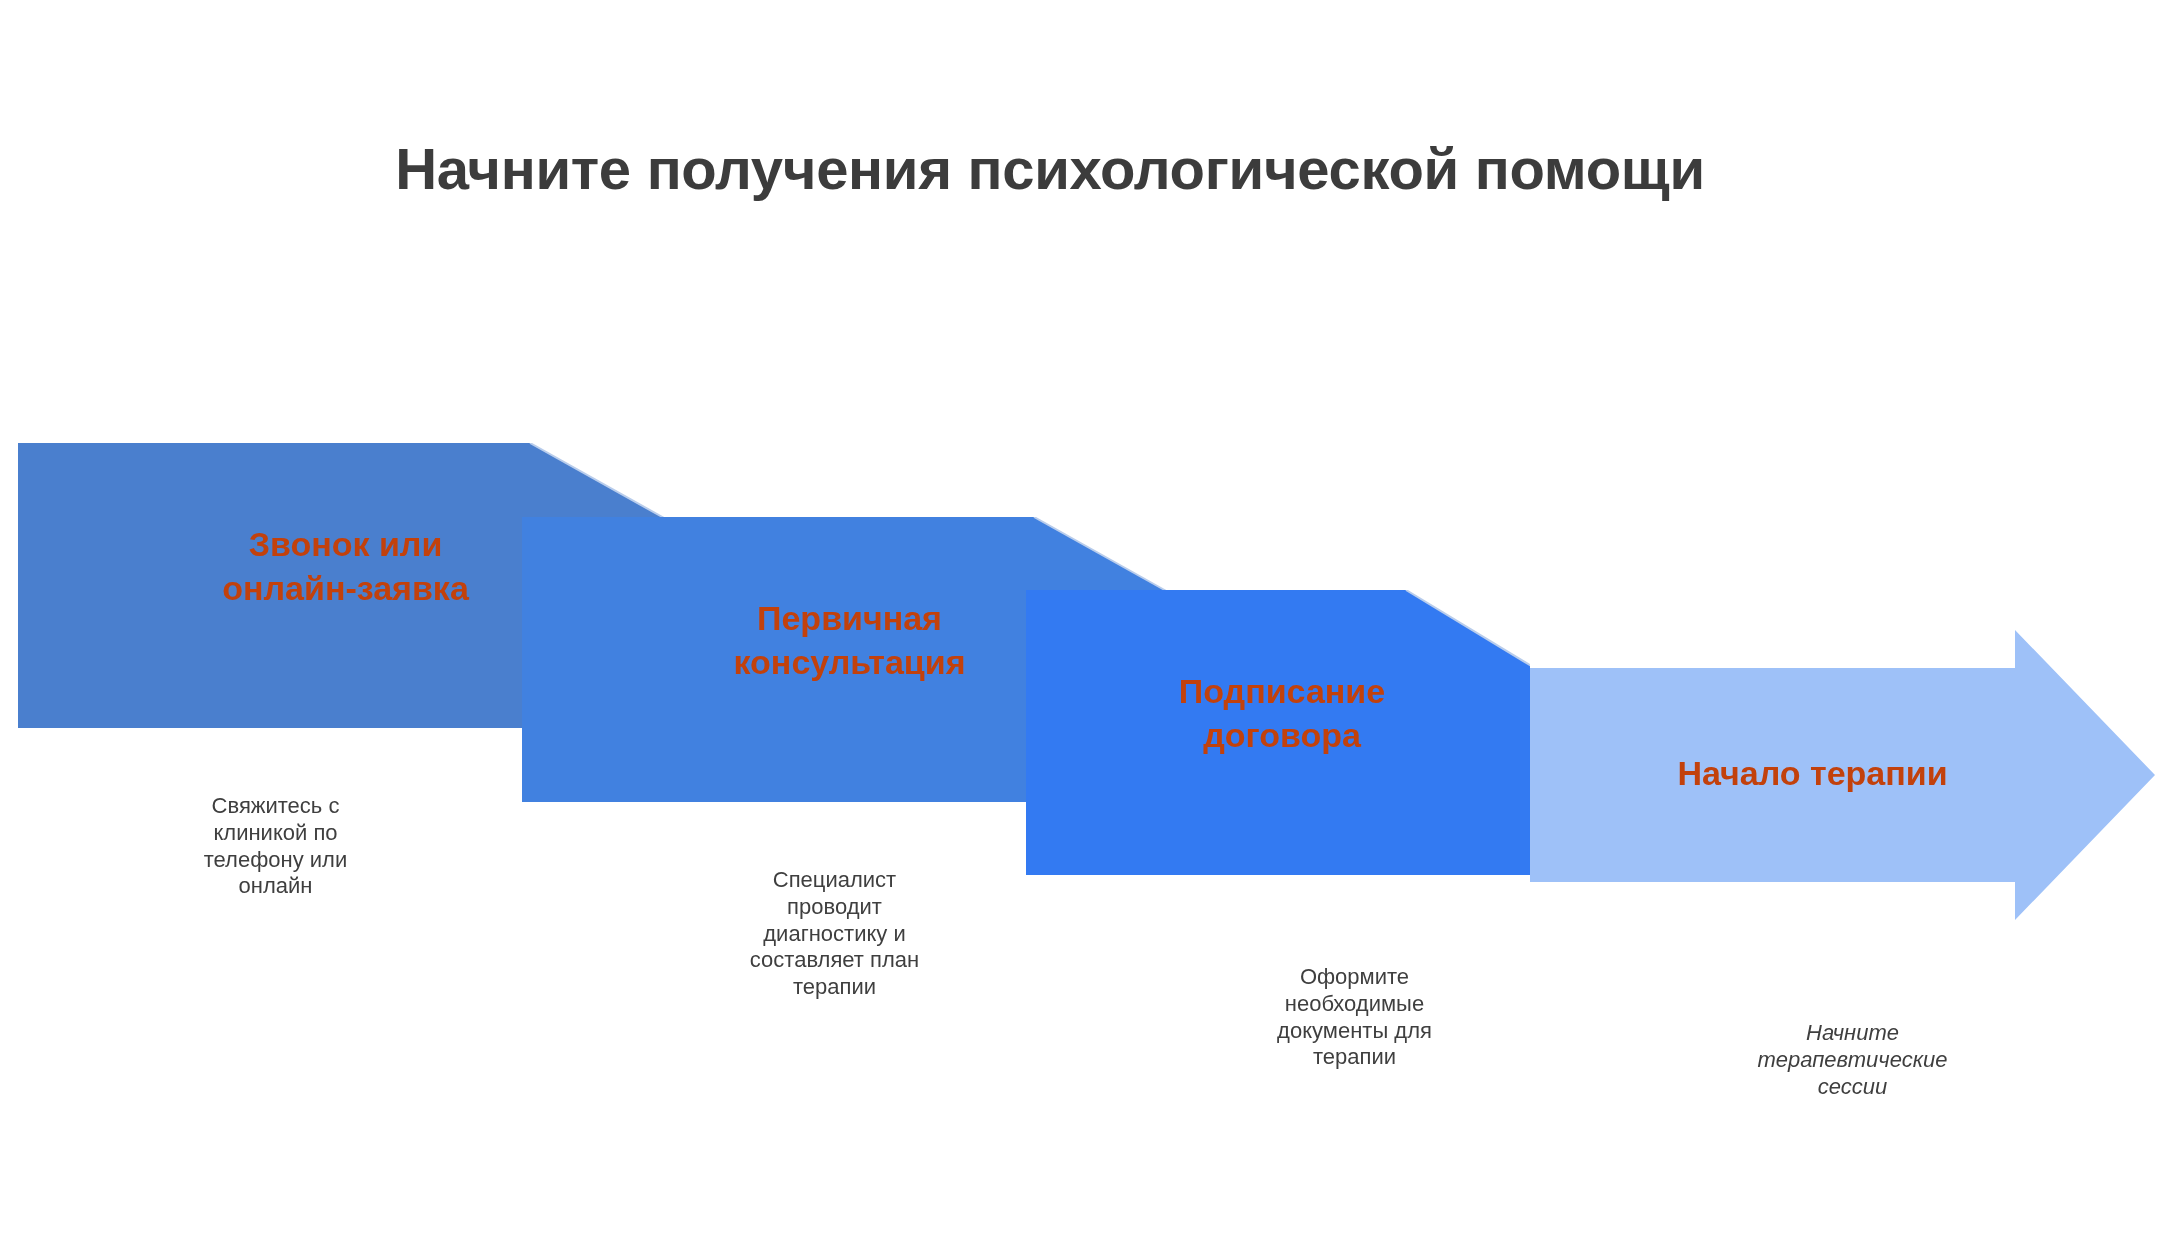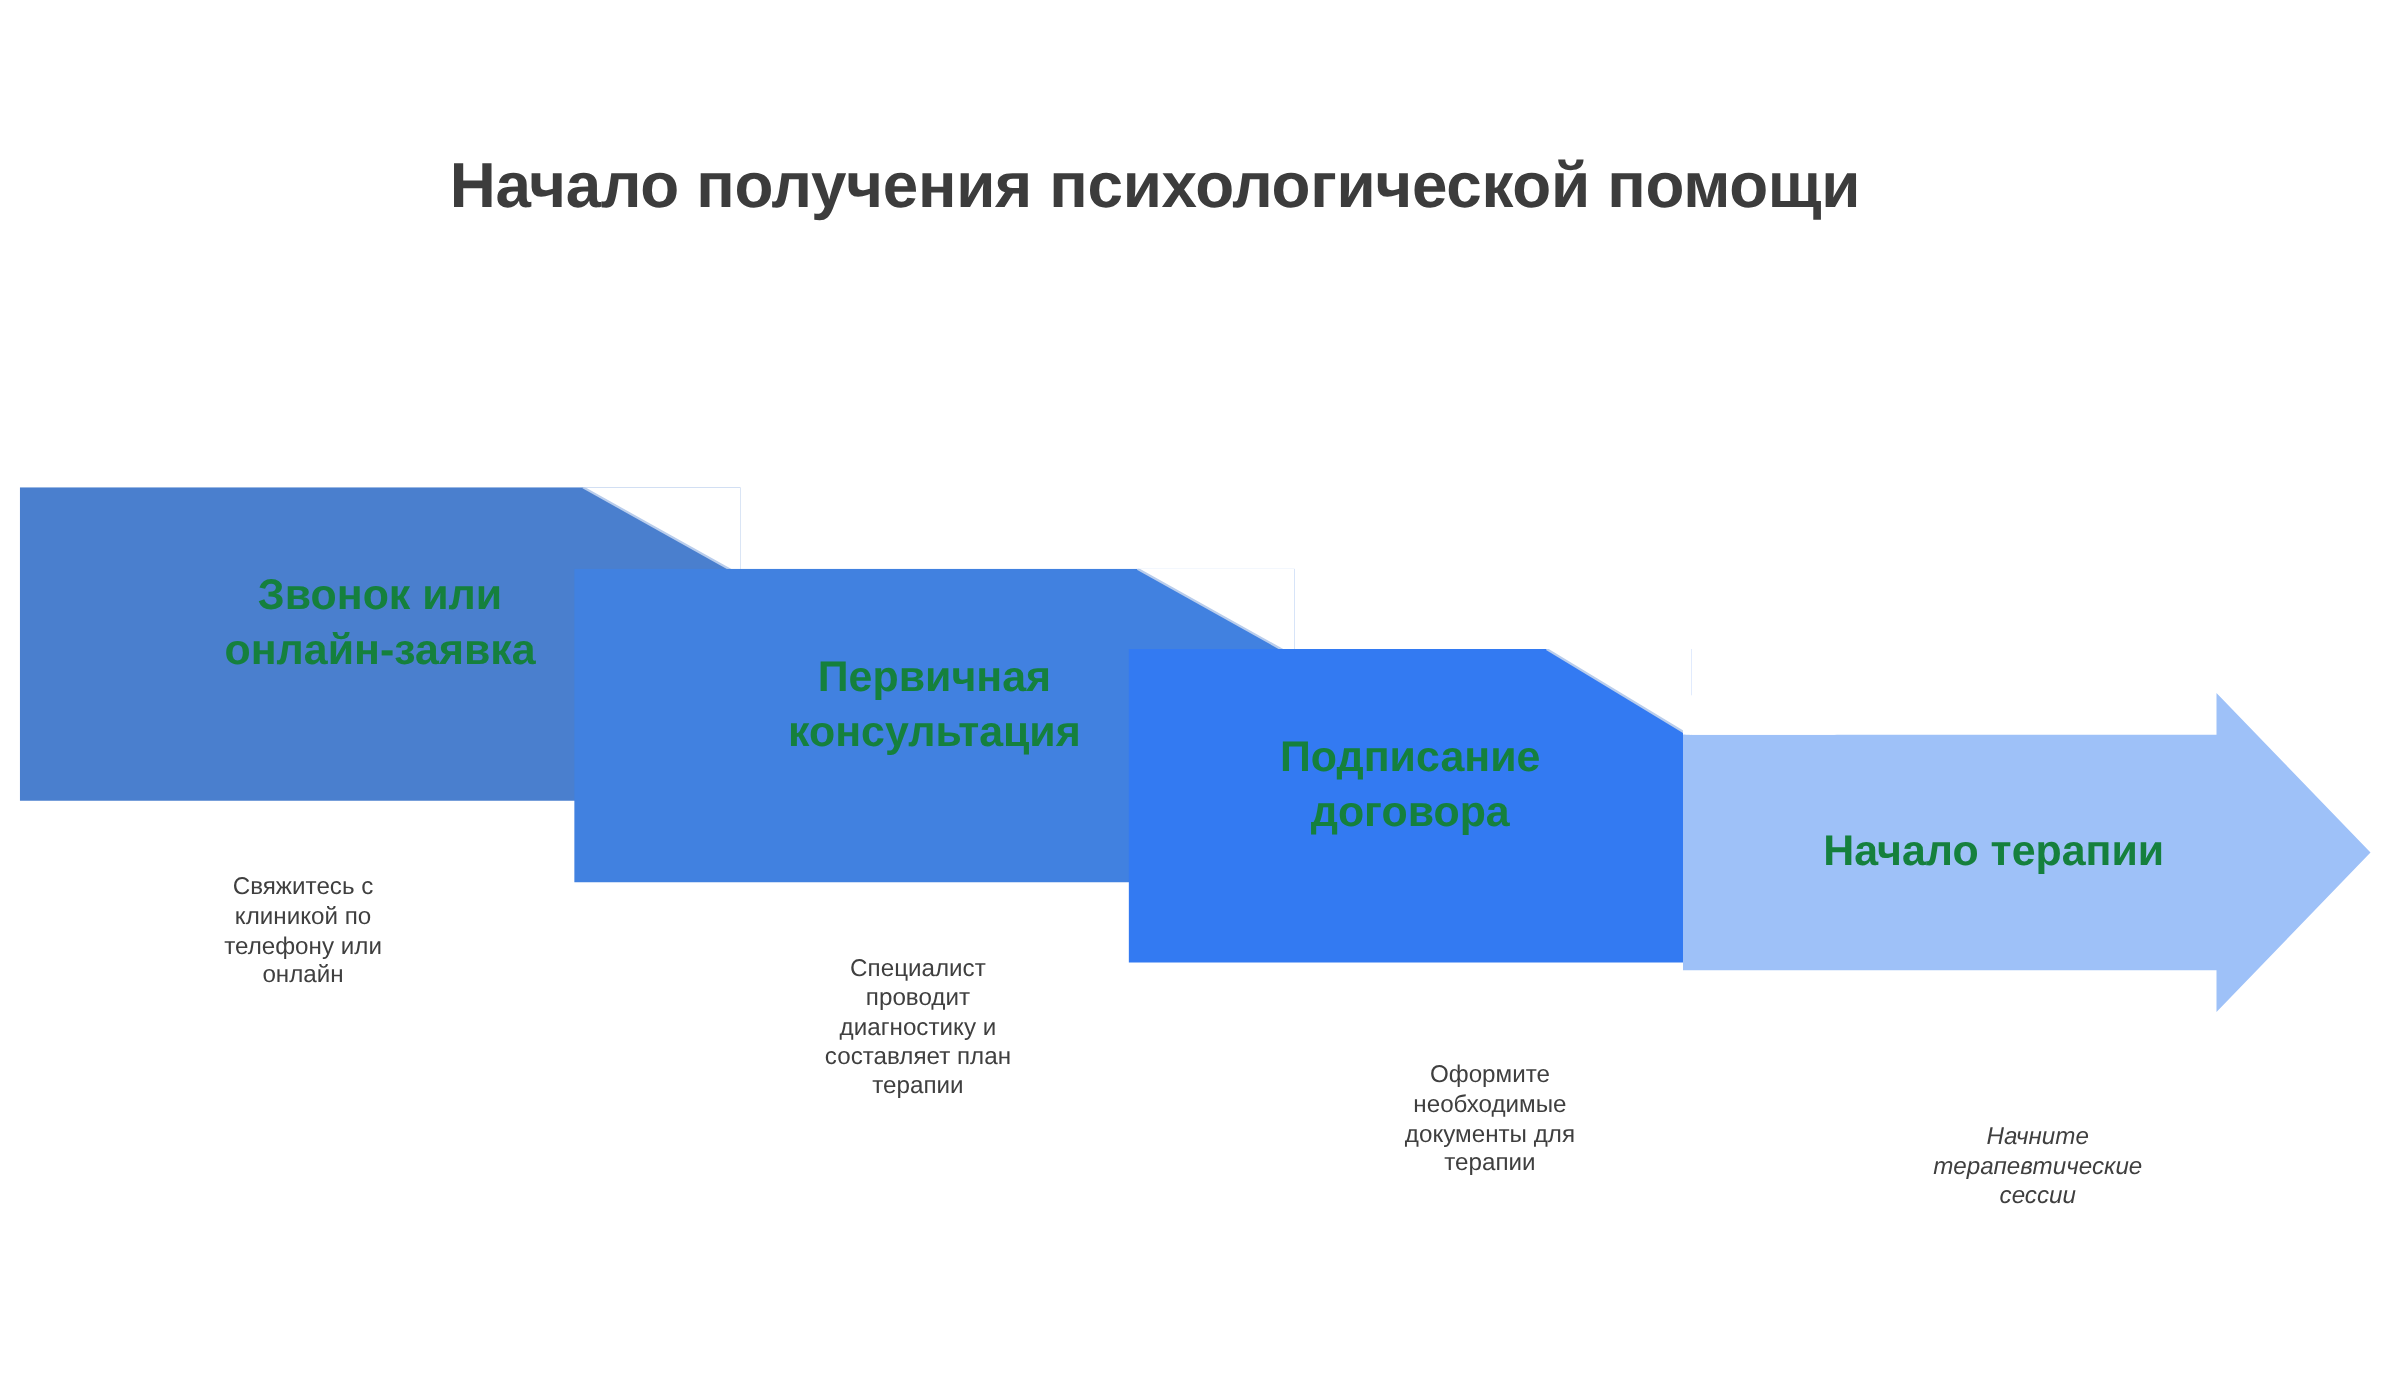--- a/index.html
+++ b/index.html
@@ -43,23 +43,23 @@
   .step .shape {
     position: absolute;
     left: 0;
     top: 0;
   }
   .step .shape svg {
     display: block;
   }
   .step .steplabel {
     position: absolute;
-    color: #15803d;
+    color: #c2410c;
     font-weight: bold;
-    font-size: 39px;
+    font-size: 34px;
     line-height: 1.28;
     text-align: center;
     white-space: pre-line;
     display: flex;
     align-items: center;
     justify-content: center;
   }
   .step .stepdesc {
     position: absolute;
     color: #3f3f3f;
@@ -83,21 +83,21 @@
   #step-0 .stepdesc { left: -5px; top: 350px; width: 525px; }
   #step-1 .stepdesc { left: 50px; top: 350px; width: 525px; }
   #step-2 .stepdesc { left: 66px; top: 350px; width: 525px; margin-top: 24px; }
   #step-3 .stepdesc { left: 60px; top: 390px; width: 525px; font-style: italic; }
 </style>
 </head>
 <body>
 
 <div class="slide">
 
-  <div class="title">Начало получения психологической помощи</div>
+  <div class="title">Начните получения психологической помощи</div>
 
   <div class="step" id="step-0">
     <div class="shape">
       <svg width="660" height="290" viewBox="0 0 660 290">
         <polygon points="0,0 655,0 655,285 0,285" fill="#4a7fce"></polygon>
         <polygon points="512,0 655,0 655,80" fill="#ffffff"></polygon>
         <polyline points="512,0 655,80" fill="none" stroke="#b9cdec" stroke-width="2"></polyline>
       </svg>
     </div>
     <div class="steplabel">Звонок или

